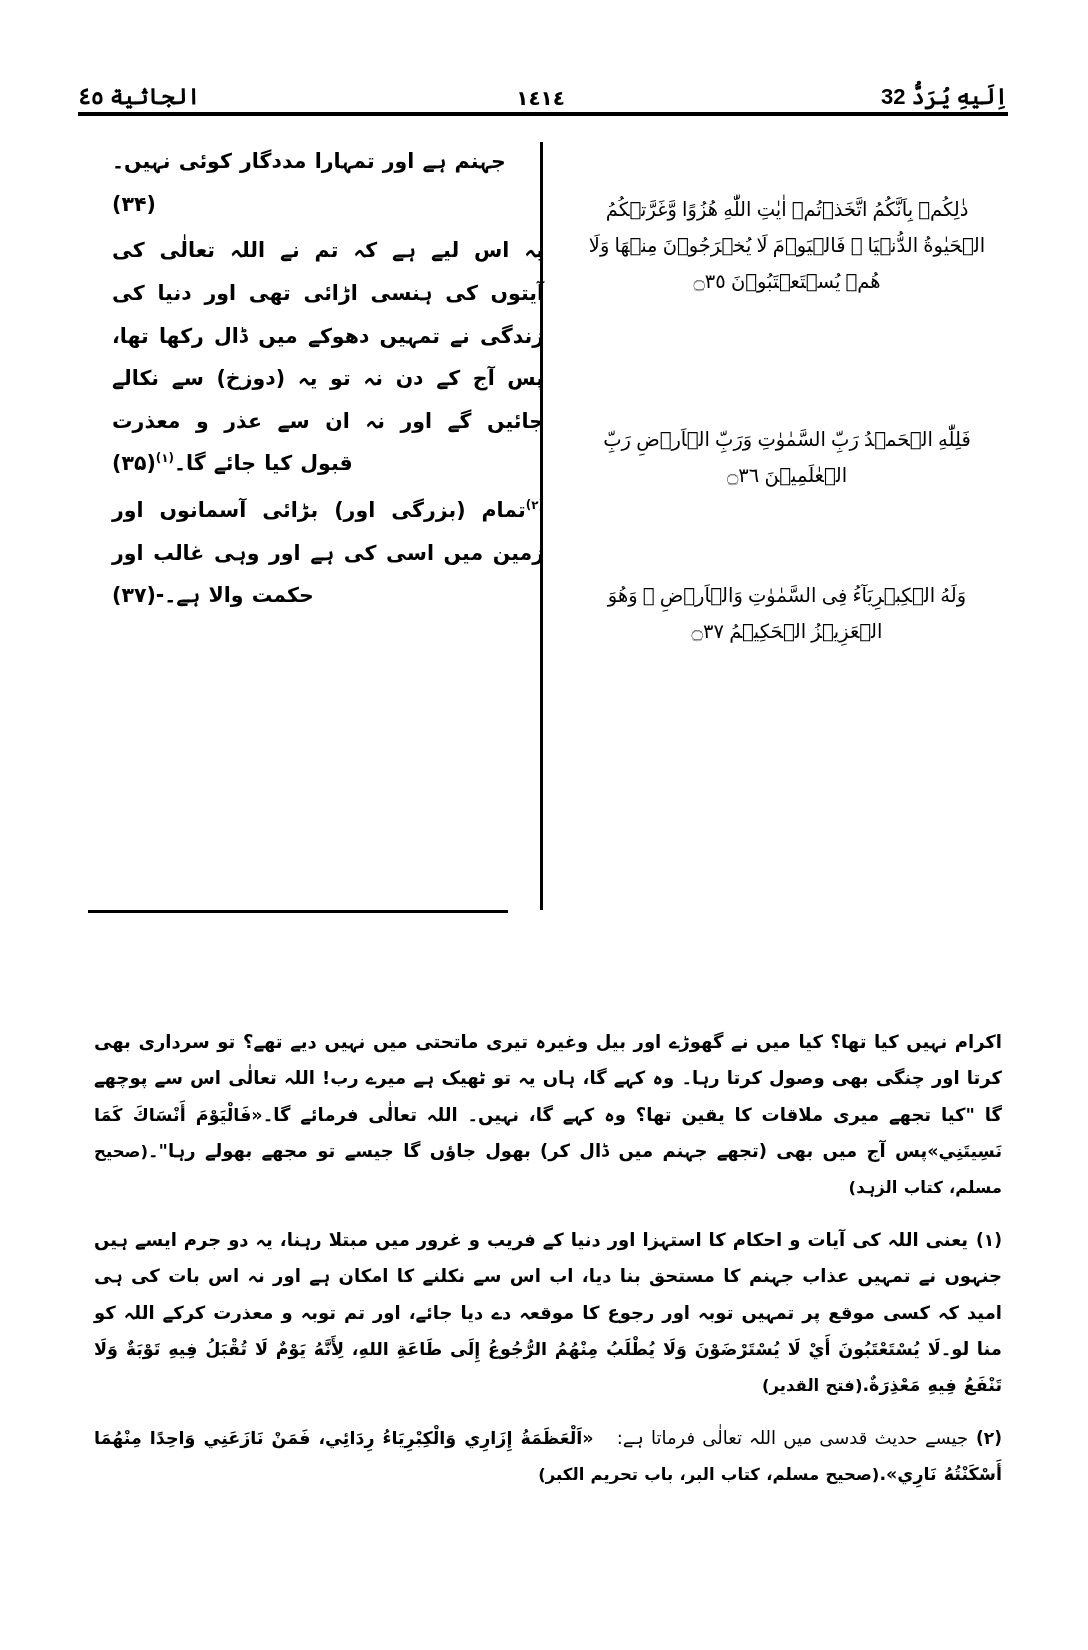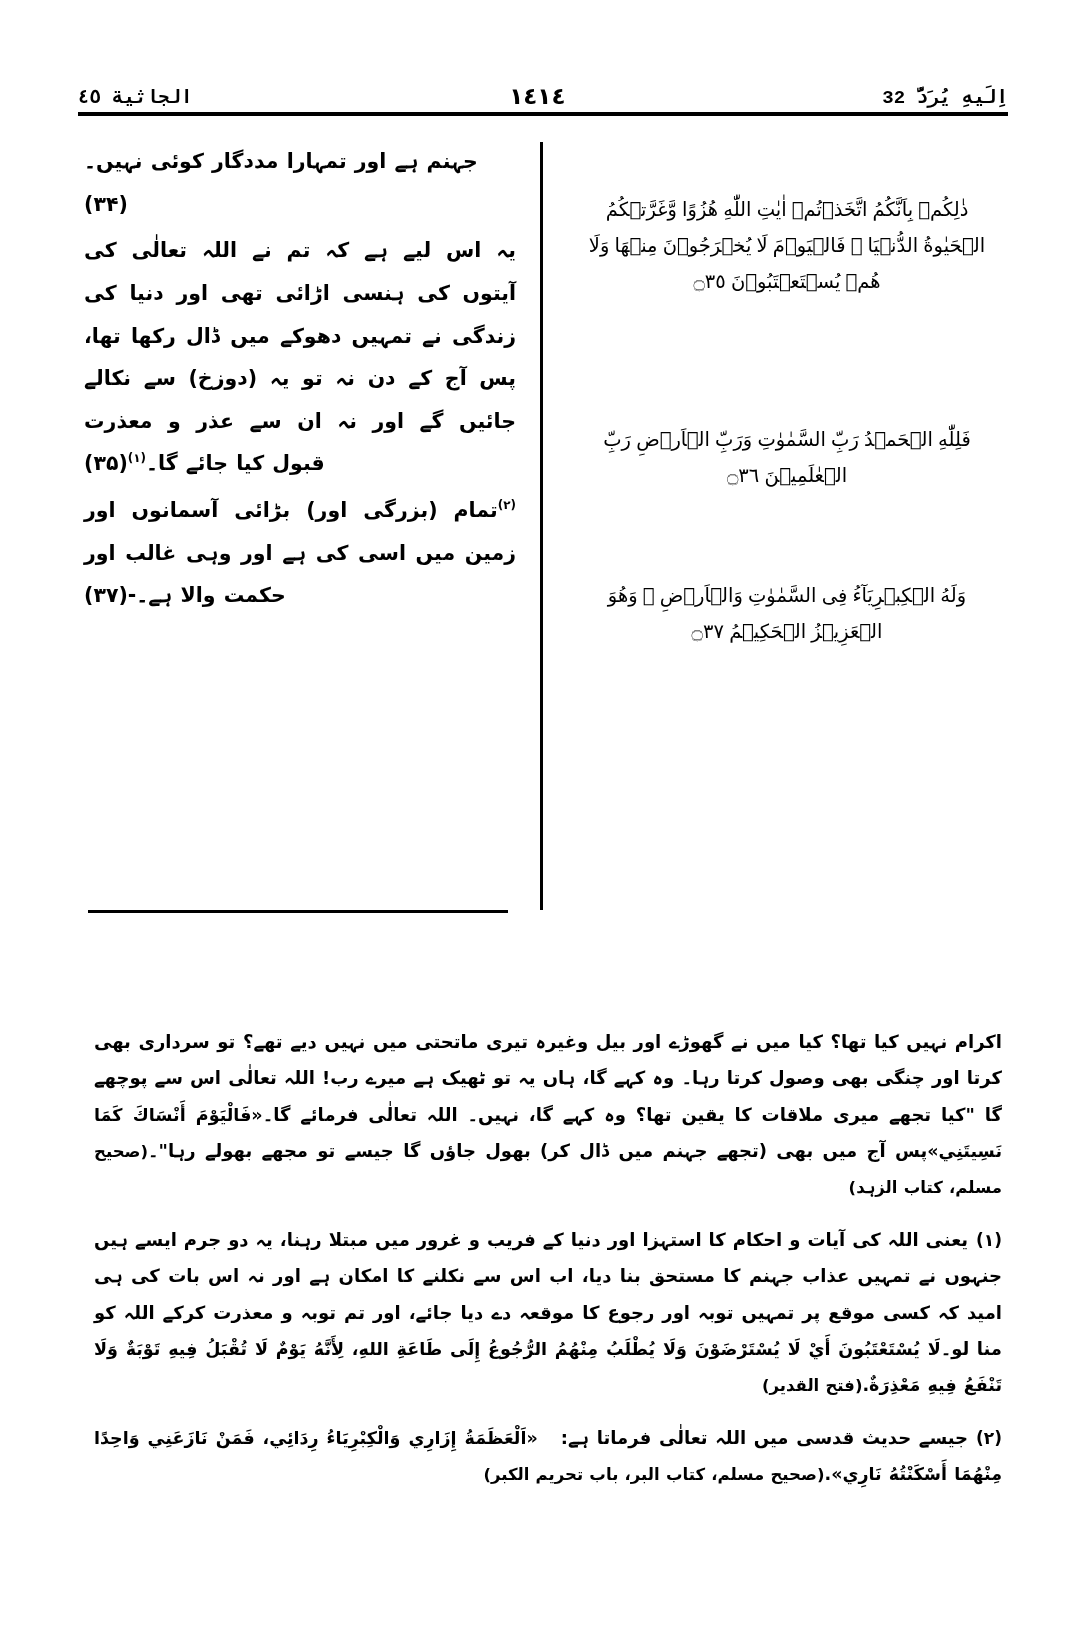--- a/index.html
+++ b/index.html
@@ -31,30 +31,30 @@
     top: 62px;
     left: 78px;
     width: 930px;
     height: 46px;
     display: flex;
     align-items: flex-end;
     justify-content: space-between;
     direction: rtl;
   }
   .header-side {
-    font-family: Liberation Mono, monospace;
-    font-size: 19px;
+    font-family: Liberation Sans, sans-serif;
+    font-size: 22px;
     font-weight: 700;
     line-height: 1;
     white-space: nowrap;
     letter-spacing: 0.5px;
   }
   .header-center {
     font-family: "DejaVu Sans", sans-serif;
-    font-size: 23px;
+    font-size: 20px;
     font-weight: 700;
     line-height: 1;
     white-space: nowrap;
   }
   .header-rule {
     position: absolute;
     top: 112px;
     left: 78px;
     width: 930px;
     height: 4px;
@@ -90,20 +90,21 @@
     text-align: center;
   }
   .col-urdu {
     width: 452px;
     box-sizing: border-box;
     padding-right: 14px;
     padding-left: 6px;
     direction: rtl;
     text-align: justify;
     text-align-last: left;
+    margin-left: 28px;
   }
 
   
   .ayah {
     font-family: "DejaVu Sans", sans-serif;
     font-size: 19.5px;
     font-weight: 400;
     line-height: 1.85;
     direction: rtl;
     text-align: center;
@@ -174,21 +175,21 @@
   .fn-arabic {
     font-family: "DejaVu Sans", sans-serif;
     font-weight: 700;
     font-size: 17.5px;
     word-spacing: 1px;
   }
   .fn-source {
     font-size: 16.5px;
     font-weight: 600;
   }
-  .fn-hadith-intro { font-weight: 700; }
+  .fn-hadith-intro { font-weight: 400; }
 </style>
 </head>
 <body>
 
 <div class="page">
 
   <div class="header">
     <div class="header-side">اِلَیهِ یُرَدُّ 32</div>
     <div class="header-center">١٤١٤</div>
     <div class="header-side">الجاثية ٤٥</div>

